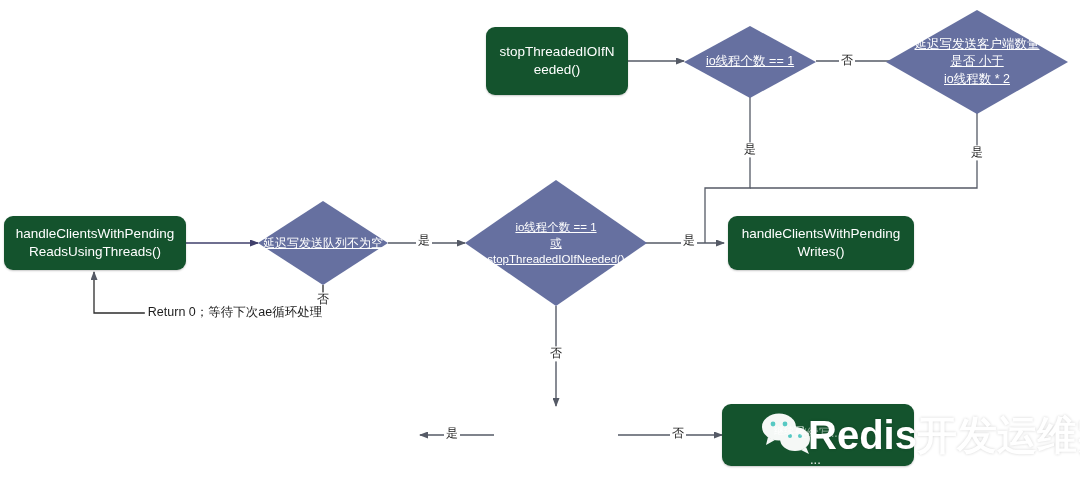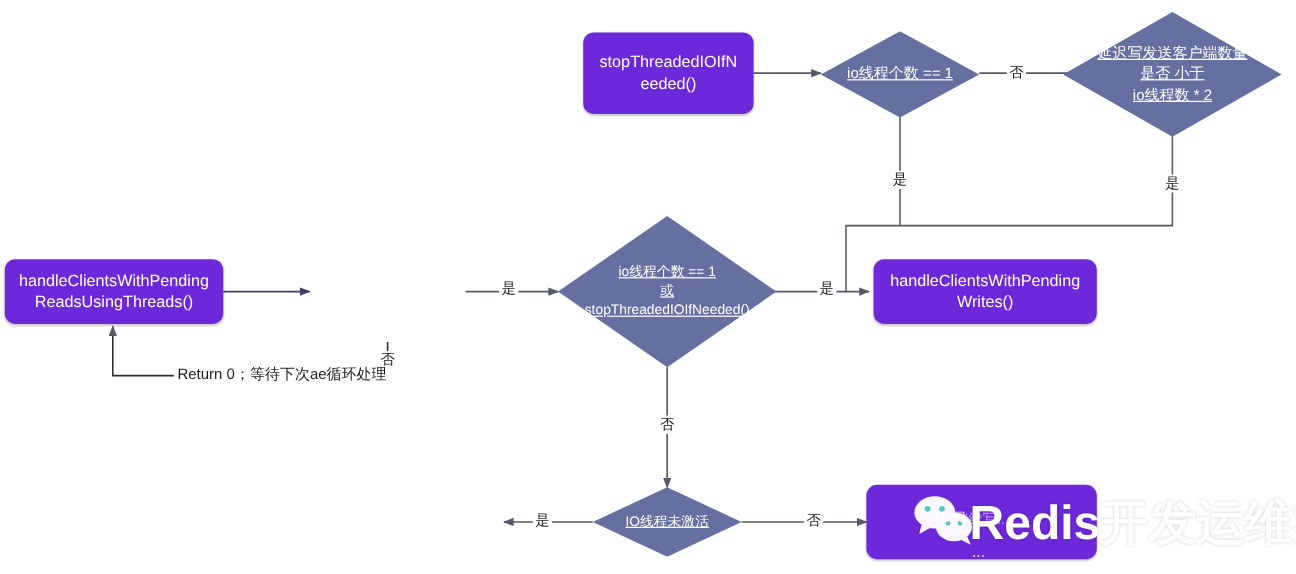--- a/index.html
+++ b/index.html
@@ -18,21 +18,21 @@
   .node{
     position:absolute;
     display:flex;align-items:center;justify-content:center;
     text-align:center;
     color:#ffffff;
     line-height:1.32;
     box-sizing:border-box;
     user-select:none;
   }
   .proc{
-    background:#6d28d9;
+    background:#14532d;
     border-radius:9px;
     box-shadow:0 1px 2px rgba(0,0,0,.22);
     font-size:13.5px;
     padding:4px 8px;
   }
   .proc.cn{font-size:13px;}
   .dec-wrap{position:absolute;}
   .dec-shape{
     position:absolute;left:0;top:0;width:100%;height:100%;
     background:#6670a0;
@@ -157,32 +157,32 @@
     <div class="dec-label">io线程个数 == 1</div>
   </div>
 
   <div class="dec-wrap" style="left:886px;top:10px;width:182px;height:104px;">
     <div class="dec-shape"></div>
     <div class="dec-label">延迟写发送客户端数量
 是否 小于
 io线程数 * 2</div>
   </div>
 
+  <div class="dec-wrap" style="left:258px;top:201px;width:130px;height:84px;">
+    <div class="dec-shape"></div>
+    <div class="dec-label" style="font-size:12px;padding:0 2px;">延迟写发送队列不为空</div>
+  </div>
 
   <div class="dec-wrap" style="left:465px;top:180px;width:182px;height:126px;">
     <div class="dec-shape"></div>
     <div class="dec-label" style="font-size:11.5px;">io线程个数 == 1
 或
 stopThreadedIOIfNeeded()</div>
   </div>
 
-  <div class="dec-wrap" style="left:494px;top:406px;width:124px;height:58px;">
-    <div class="dec-shape"></div>
-    <div class="dec-label" style="font-size:11.5px;">IO线程未激活</div>
-  </div>
 
   <div class="elabel" style="left:847px;top:61px;">否</div>
 
   <div class="elabel" style="left:750px;top:150px;">是</div>
 
   <div class="elabel" style="left:977px;top:153px;">是</div>
 
   <div class="elabel" style="left:424px;top:241px;">是</div>
 
   <div class="elabel" style="left:323px;top:300px;">否</div>

